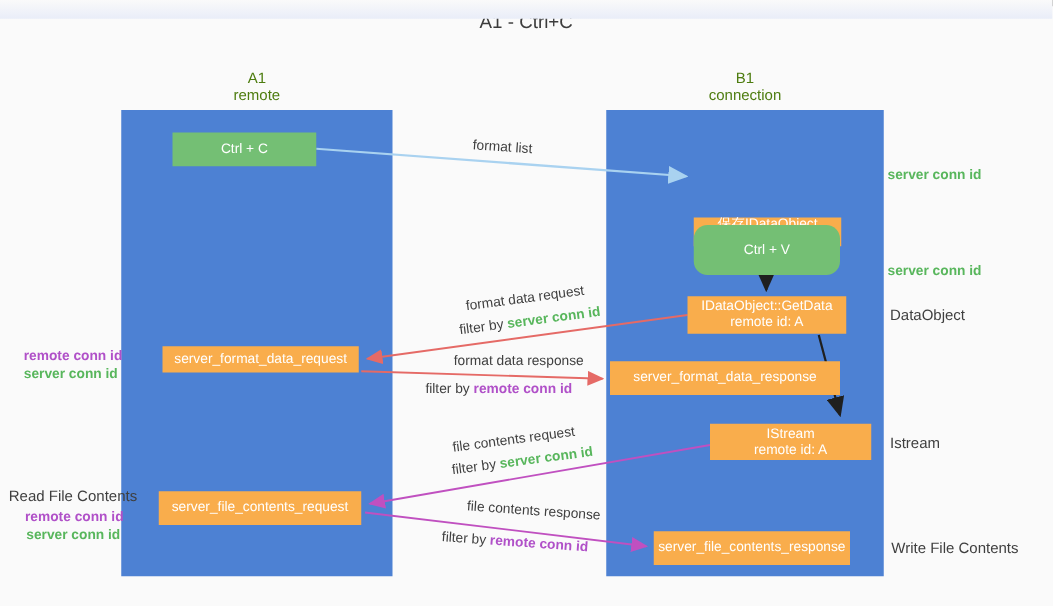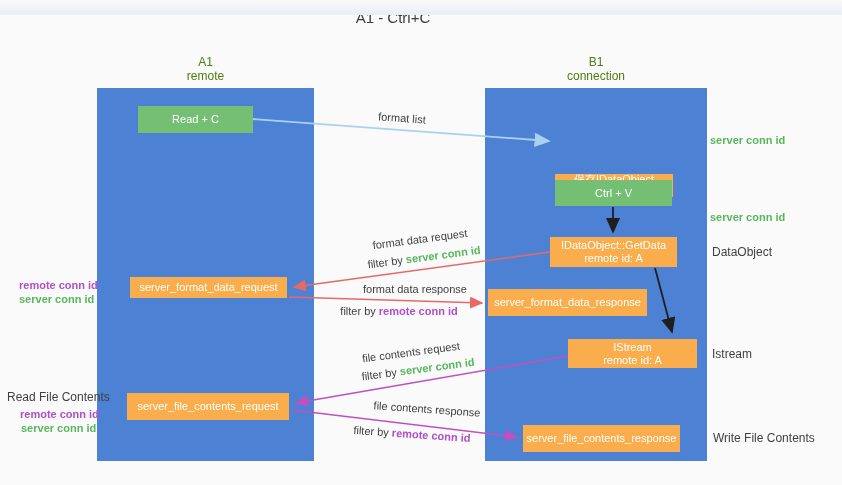--- a/index.html
+++ b/index.html
@@ -51,21 +51,21 @@
   }
 </style>
 </head>
 <body>
 
 <div class="canvas">
 
   <div class="lane" style="left:97px; top:88px; width:217px; height:373px;"></div>
   <div class="lane" style="left:485px; top:88px; width:222px; height:373px;"></div>
 
-  <div class="diagram-title" style="left:272px; top:8px; width:242px;text-align:center;">
+  <div class="diagram-title" style="left:300px; top:8px; width:242px;text-align:center;">
     <div>A1 - Ctrl+C</div>
   </div>
 
   <div class="lane-header" style="left:97px; top:55px; width:217px;">
     <div>A1</div>
     <div>remote</div>
   </div>
   <div class="lane-header" style="left:485px; top:55px; width:222px;">
     <div>B1</div>
     <div>connection</div>
@@ -91,42 +91,42 @@
     <line x1="253" y1="119" x2="549" y2="141" stroke="#a9d2f0" stroke-width="1.8" marker-end="url(#ah-blue)"></line>
     <line x1="613" y1="207" x2="613" y2="232" stroke="#1f1f1f" stroke-width="1.8" marker-end="url(#ah-black)"></line>
     <line x1="655" y1="268" x2="672" y2="332" stroke="#1f1f1f" stroke-width="1.8" marker-end="url(#ah-black)"></line>
     <line x1="550" y1="252" x2="294" y2="287" stroke="#e56a66" stroke-width="1.5" marker-end="url(#ah-red)"></line>
     <line x1="289" y1="297" x2="482" y2="303" stroke="#e56a66" stroke-width="1.5" marker-end="url(#ah-red)"></line>
     <line x1="568" y1="356" x2="296" y2="403" stroke="#c050c0" stroke-width="1.5" marker-end="url(#ah-magenta)"></line>
     <line x1="292" y1="410" x2="517" y2="437" stroke="#c050c0" stroke-width="1.5" marker-end="url(#ah-magenta)"></line>
   </svg>
 
   <div class="node green" style="left:138px; top:106px; width:115px; height:27px;">
-    <div>Read + C</div>
+    <div>Ctrl + C</div>
   </div>
 
   <div class="node orange" style="left:555px; top:127px; width:118px; height:23px;margin-top:47px;">
     <div>保存IDataObject</div>
     <div>remote id: A</div>
   </div>
 
-  <div class="node green" style="left:555px; top:180px; width:117px; height:26px;">
+  <div class="node green" style="left:555px; top:180px; width:117px; height:40px;border-radius:11px;">
     <div>Ctrl + V</div>
   </div>
 
   <div class="node orange" style="left:550px; top:237px; width:127px; height:30px;">
     <div>IDataObject::GetData</div>
     <div>remote id: A</div>
   </div>
 
   <div class="node orange" style="left:130px; top:277px; width:157px; height:21px;">
     <div>server_format_data_request</div>
   </div>
 
-  <div class="node orange" style="left:488px; top:289px; width:159px; height:27px;">
+  <div class="node orange" style="left:488px; top:289px; width:184px; height:27px;">
     <div>server_format_data_response</div>
   </div>
 
   <div class="node orange" style="left:568px; top:339px; width:129px; height:29px;">
     <div>IStream</div>
     <div>remote id: A</div>
   </div>
 
   <div class="node orange" style="left:523px; top:425px; width:157px; height:27px;">
     <div>server_file_contents_response</div>

